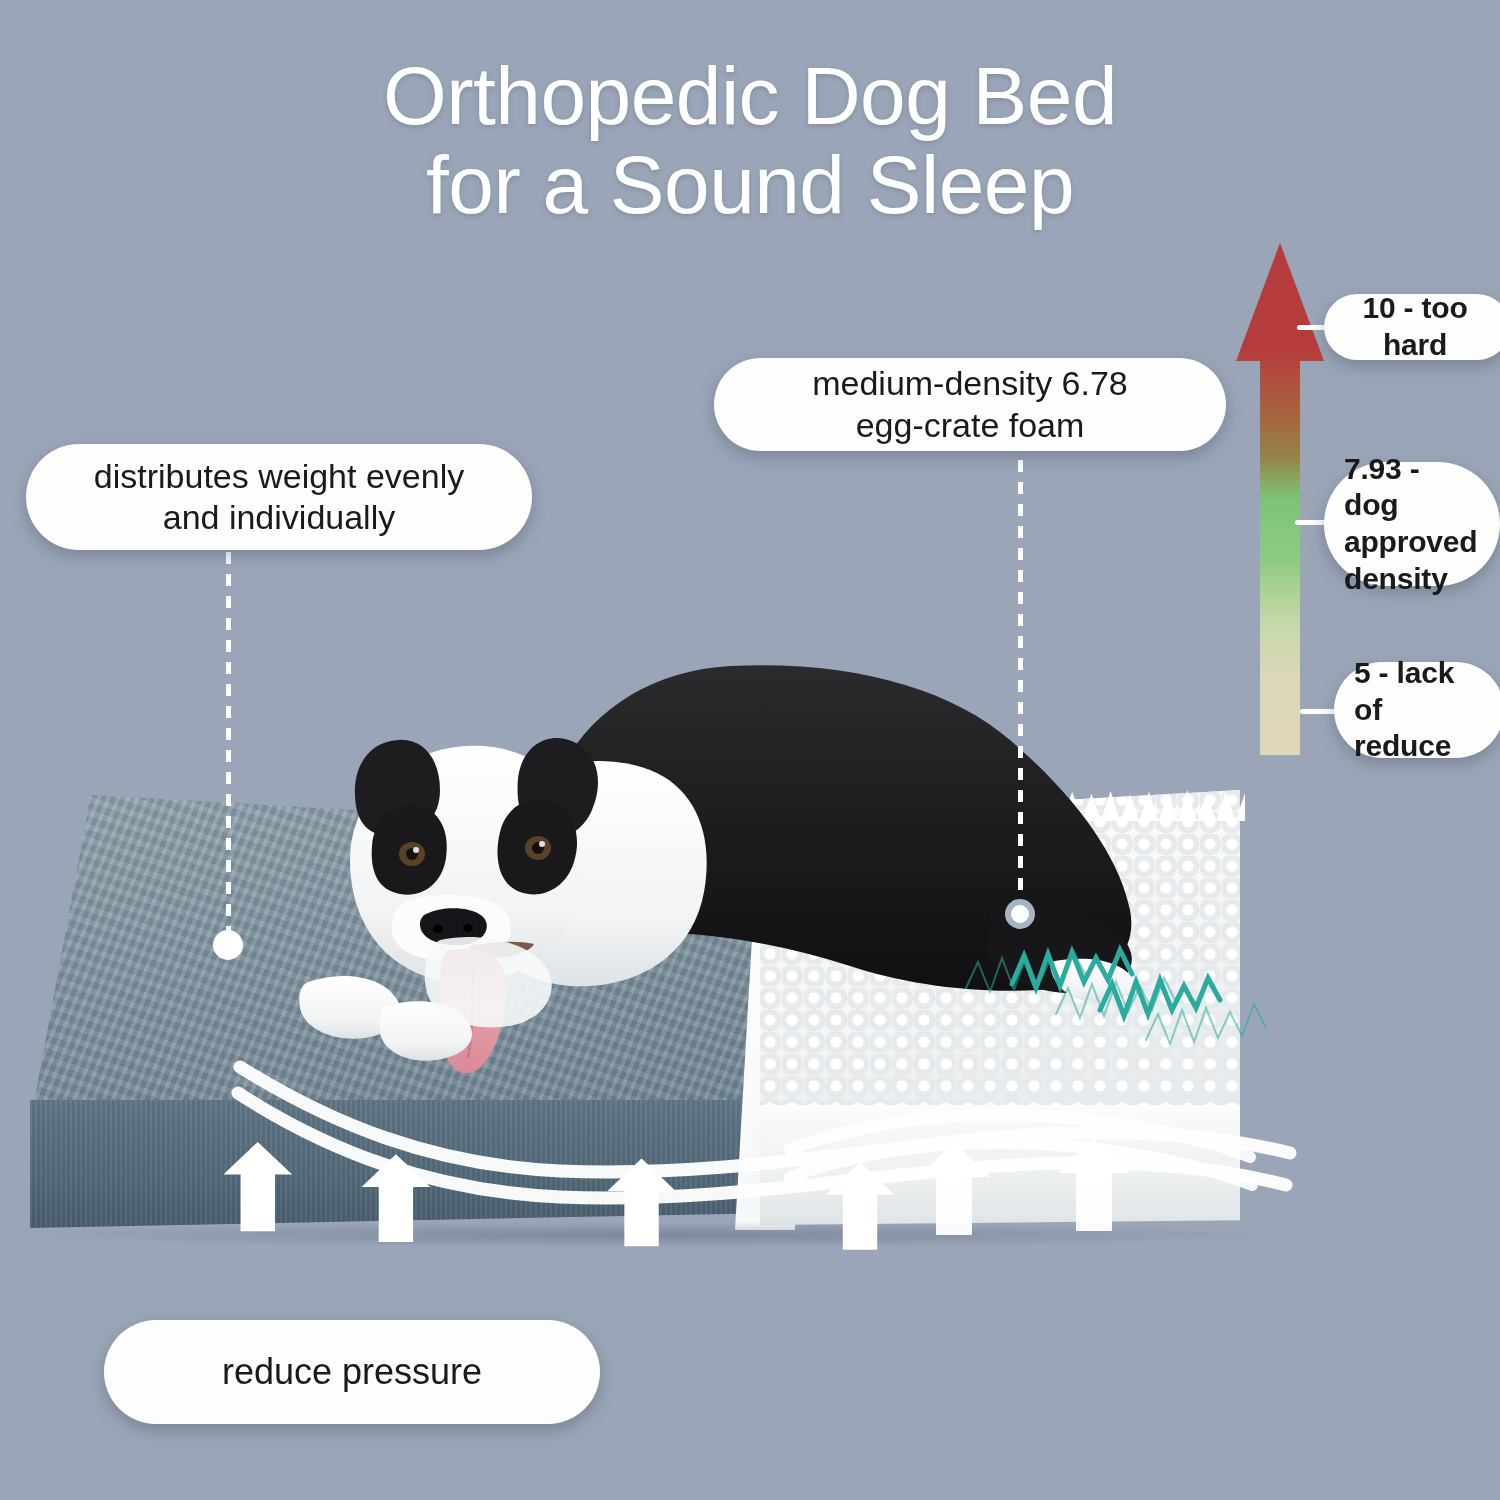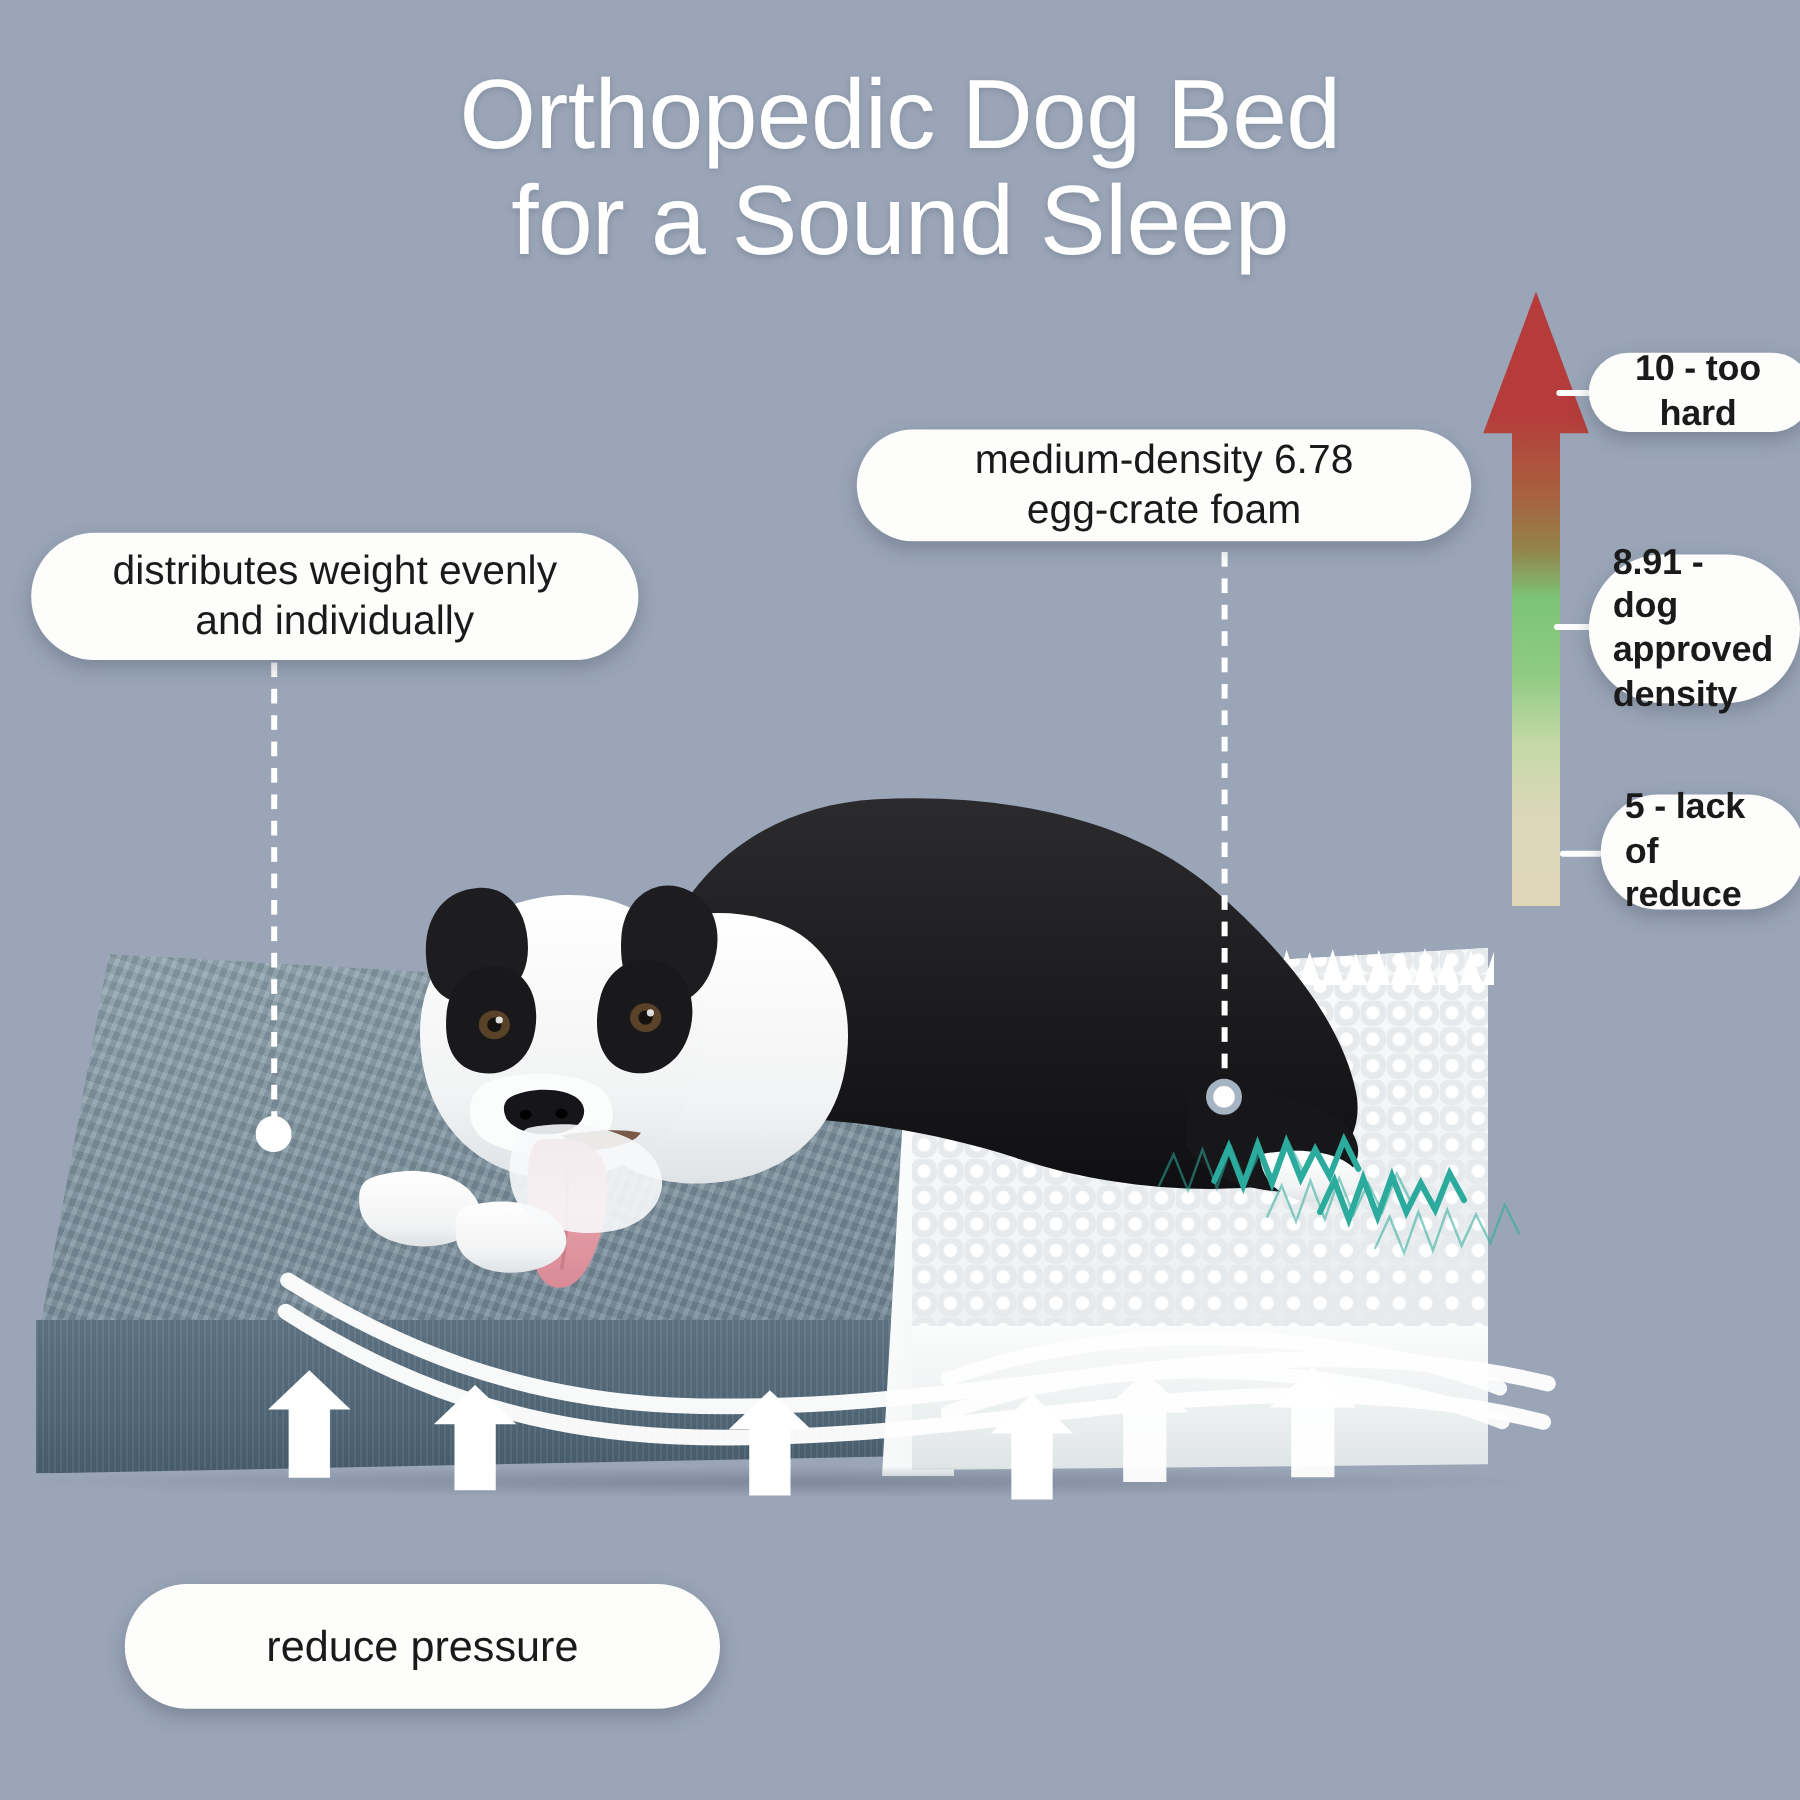--- a/index.html
+++ b/index.html
@@ -364,21 +364,21 @@
   <div class="tick" id="tick-10"></div>
   <div class="tick" id="tick-678"></div>
   <div class="tick" id="tick-1"></div>
 
   <div class="pill bold" id="pill-hard">
     <span>10 - too hard</span>
   </div>
 
   <div class="pill bold" id="pill-approved">
     <div>
-      <span>8.91 - dog</span><br>
+      <span>7.93 - dog</span><br>
       <span>approved</span><br>
       <span>density</span>
     </div>
   </div>
 
   <div class="pill bold" id="pill-support">
     <div>
       <span>5 - lack of</span><br>
       <span>reduce</span>
     </div>

